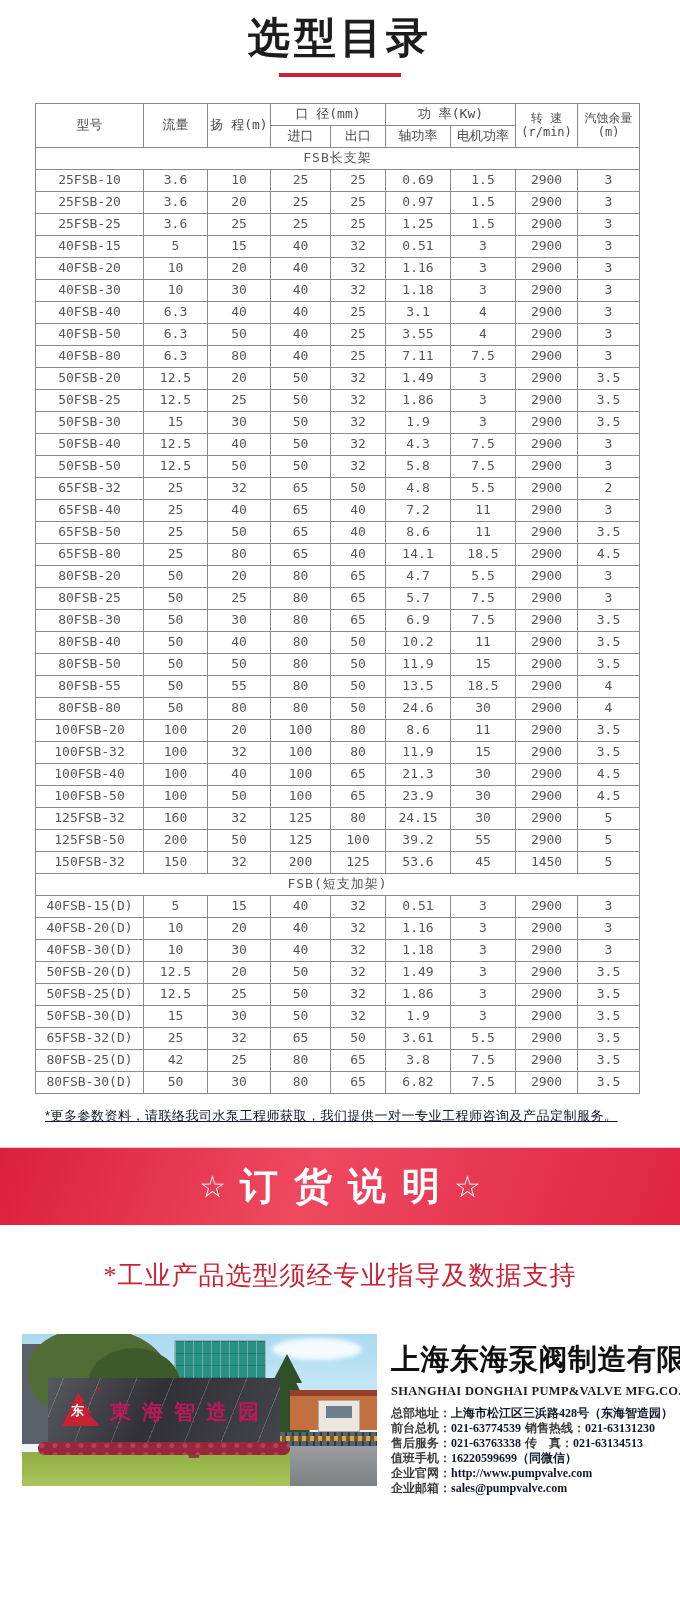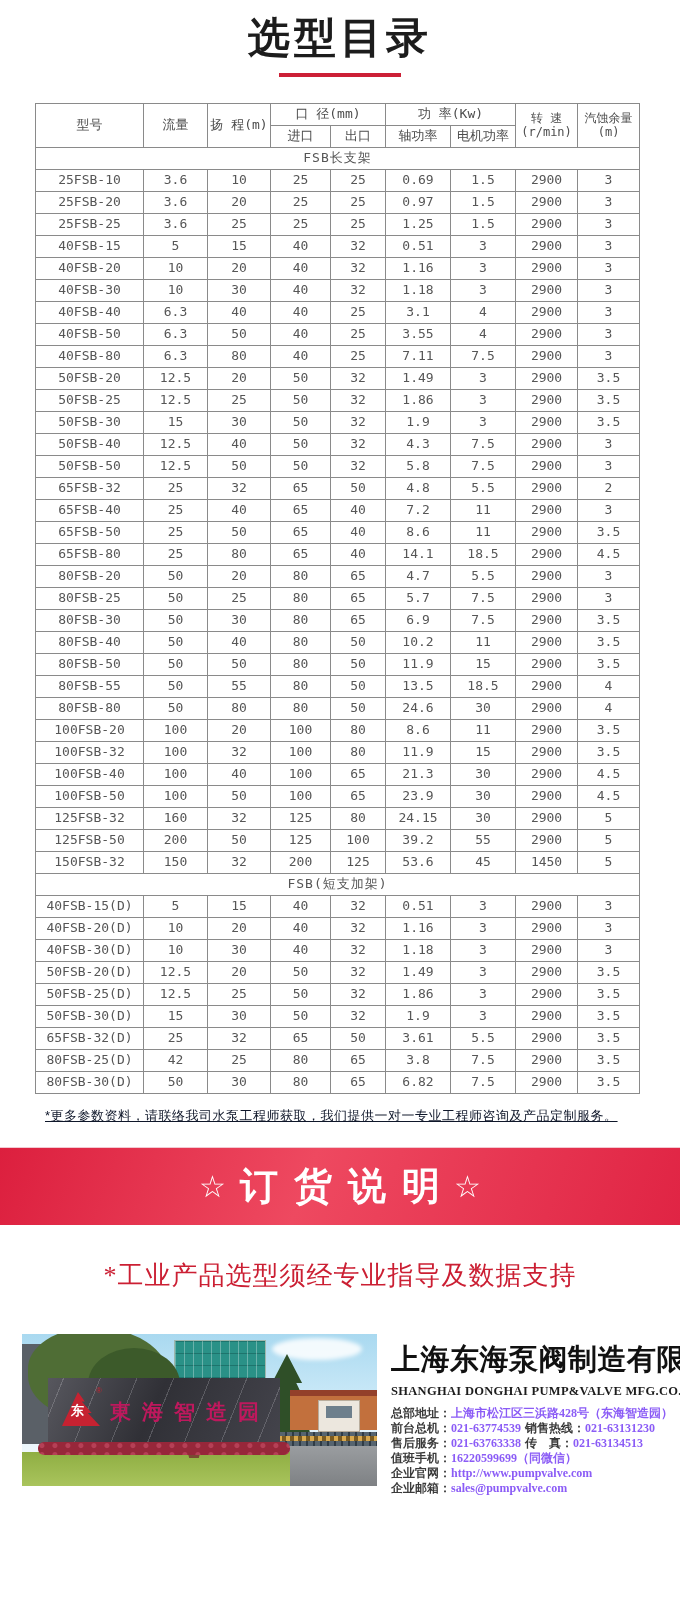--- a/index.html
+++ b/index.html
@@ -89,21 +89,21 @@
   .company-cn{font-size:29px;font-weight:900;color:#111;letter-spacing:0.5px;white-space:nowrap;
     font-family:Liberation Serif, serif;}
   .company-en{margin-top:4px;font-family:"Liberation Serif","DejaVu Serif",serif;font-weight:bold;
     font-size:12.5px;color:#1d1d1d;letter-spacing:0.3px;white-space:nowrap;}
   .hotline{margin-top:8px;color:var(--hotline-red);white-space:nowrap;}
   .hotline .hl-label{font-size:16px;font-weight:900;letter-spacing:1px;}
   .hotline .hl-number{font-size:23px;font-weight:bold;font-family:"Liberation Serif","DejaVu Serif",serif;margin-left:6px;}
   .contacts{margin-top:7px;}
   .contact-line{font-size:12px;line-height:15px;white-space:nowrap;}
   .contact-line .c-label{font-weight:bold;color:#3a3a3a;font-family:"Liberation Serif","DejaVu Serif",serif;}
-  .contact-line .c-value{font-weight:bold;color:#8b5cf6;font-family:"Liberation Serif","DejaVu Serif",serif;}
+  .contact-line .c-value{font-weight:bold;color:#0f172a;font-family:"Liberation Serif","DejaVu Serif",serif;}
   .contact-line .c-label:not(:first-child){margin-left:4px;}
 </style>
 </head>
 <body>
 
 <div class="page">
 
   <div class="title-wrap">
     <div class="page-title">选型目录</div>
     <div class="title-underline"></div>

